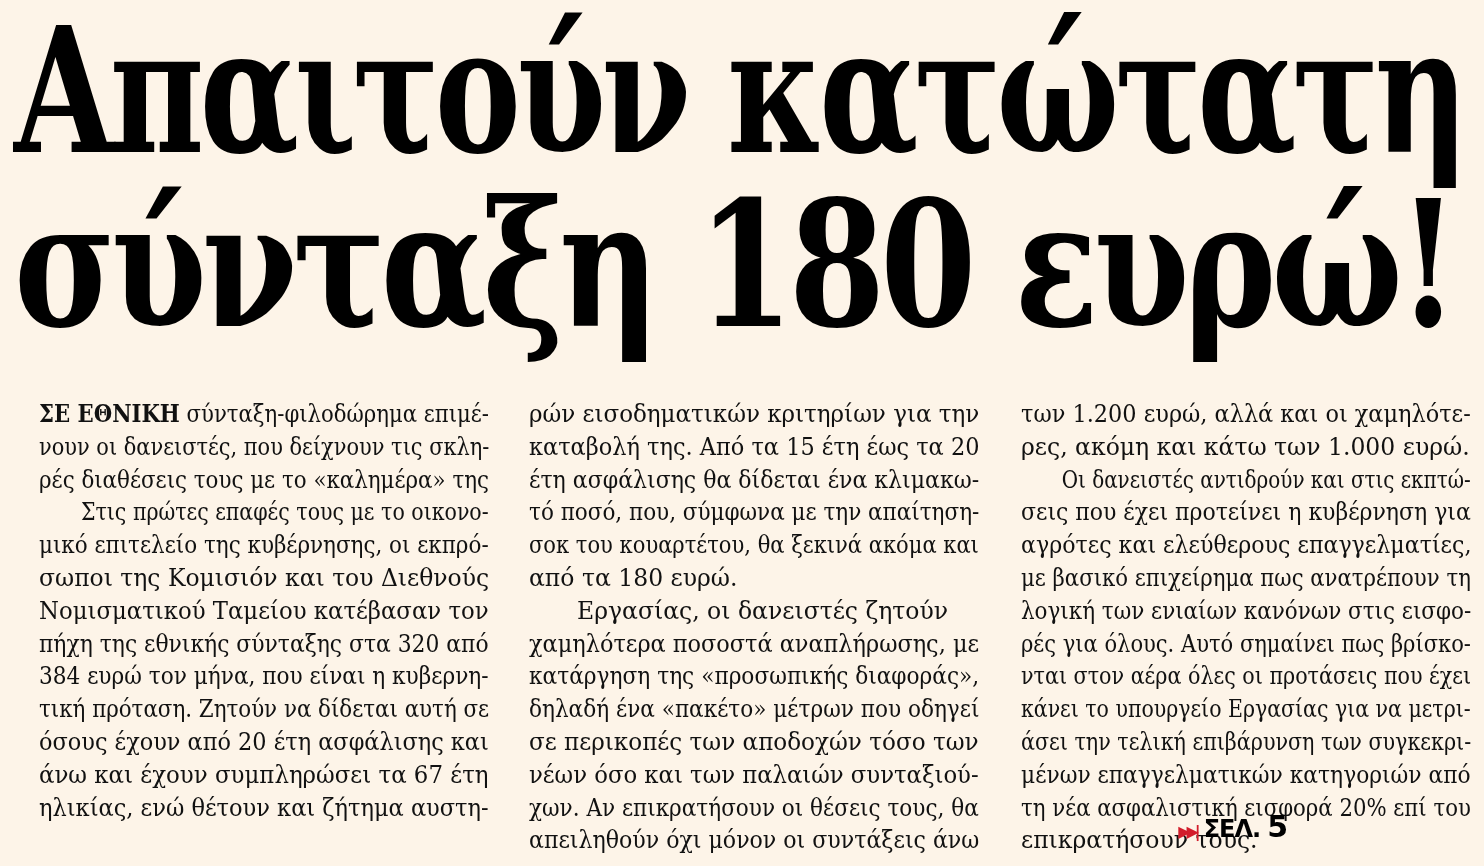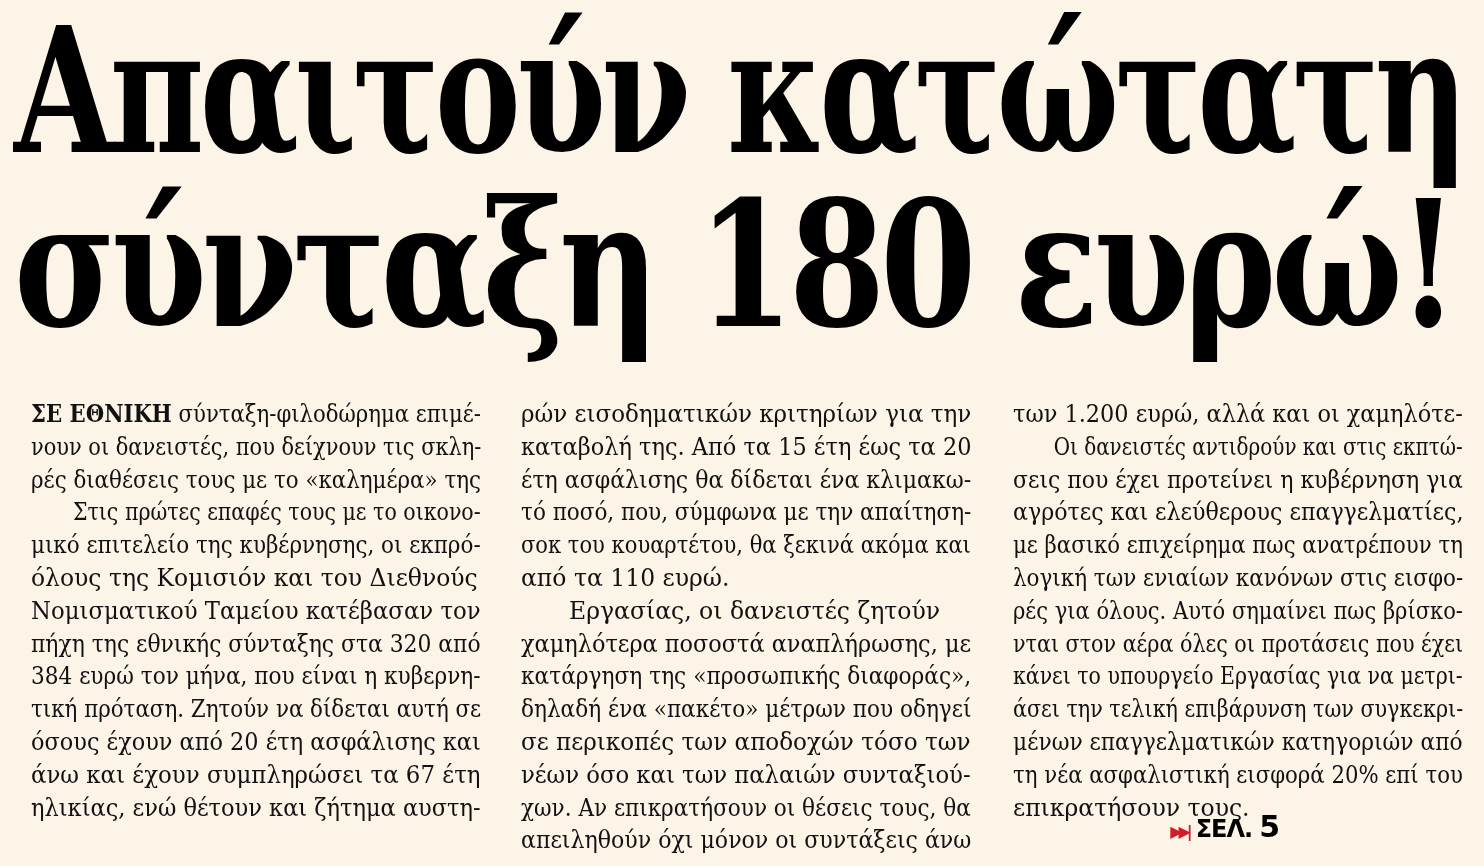--- a/index.html
+++ b/index.html
@@ -36,21 +36,21 @@
       top: 4px;
       transform: scaleX(0.885) scaleY(1.02);
     }
     .headline-line.l2 {
       top: 178px;
       transform: scaleX(0.93) scaleY(1.02);
     }
     .body {
       position: absolute;
       top: 398px;
-      left: 8px;
+      left: 16px;
       width: 1312px;
       height: 468px;
       font-family: "DejaVu Serif", serif;
       font-size: 23.5px;
       line-height: 32.8px;
       color: #111;
     }
     .col {
       position: absolute;
       top: 0;
@@ -101,47 +101,48 @@
   <div class="headline-line l2" style="transform: scaleX(0.812183) scaleY(1.02);">σύνταξη 180 ευρώ!</div>
 </div>
 
 <div class="body">
   <div class="col c1" id="col0">
       <span class="line" style="transform: scaleX(0.901804);"><span class="lead">ΣΕ ΕΘΝΙΚΗ</span><span> σύνταξη-φιλοδώρημα επιμέ-</span></span>
       <span class="line" style="transform: scaleX(0.889328);"><span>νουν οι δανειστές, που δείχνουν τις σκλη-</span></span>
       <span class="line" style="transform: scaleX(0.909091);"><span>ρές διαθέσεις τους με το «καλημέρα» της</span></span>
       <span class="line indent" style="transform: scaleX(0.873786);"><span>Στις πρώτες επαφές τους με το οικονο-</span></span>
       <span class="line" style="transform: scaleX(0.912779);"><span>μικό επιτελείο της κυβέρνησης, οι εκπρό-</span></span>
-      <span class="line" style="transform: scaleX(0.997783);"><span>όλους της Κομισιόν και του Διεθνούς</span></span>
+      <span class="line" style="transform: scaleX(0.997783);"><span>σωποι της Κομισιόν και του Διεθνούς</span></span>
       <span class="line" style="transform: scaleX(0.969828);"><span>Νομισματικού Ταμείου κατέβασαν τον</span></span>
       <span class="line" style="transform: scaleX(0.929752);"><span>πήχη της εθνικής σύνταξης στα 320 από</span></span>
       <span class="line" style="transform: scaleX(0.920245);"><span>384 ευρώ τον μήνα, που είναι η κυβερνη-</span></span>
       <span class="line" style="transform: scaleX(0.909091);"><span>τική πρόταση. Ζητούν να δίδεται αυτή σε</span></span>
       <span class="line" style="transform: scaleX(0.95339);"><span>όσους έχουν από 20 έτη ασφάλισης και</span></span>
       <span class="line" style="transform: scaleX(0.974026);"><span>άνω και έχουν συμπληρώσει τα 67 έτη</span></span>
       <span class="line" style="transform: scaleX(0.957447);"><span>ηλικίας, ενώ θέτουν και ζήτημα αυστη-</span></span>
     </div>
   <div class="col c2" id="col1">
       <span class="line" style="transform: scaleX(0.978261);"><span>ρών εισοδηματικών κριτηρίων για την</span></span>
       <span class="line" style="transform: scaleX(0.955414);"><span>καταβολή της. Από τα 15 έτη έως τα 20</span></span>
       <span class="line" style="transform: scaleX(0.9375);"><span>έτη ασφάλισης θα δίδεται ένα κλιμακω-</span></span>
       <span class="line" style="transform: scaleX(0.914634);"><span>τό ποσό, που, σύμφωνα με την απαίτηση-</span></span>
       <span class="line" style="transform: scaleX(0.894632);"><span>σοκ του κουαρτέτου, θα ξεκινά ακόμα και</span></span>
-      <span class="line" style="transform: scaleX(1);"><span>από τα 110 ευρώ.</span></span>
+      <span class="line" style="transform: scaleX(1);"><span>από τα 180 ευρώ.</span></span>
       <span class="line indent" style="transform: scaleX(1);"><span>Εργασίας, οι δανειστές ζητούν</span></span>
       <span class="line" style="transform: scaleX(0.95339);"><span>χαμηλότερα ποσοστά αναπλήρωσης, με</span></span>
       <span class="line" style="transform: scaleX(0.922131);"><span>κατάργηση της «προσωπικής διαφοράς»,</span></span>
       <span class="line" style="transform: scaleX(0.918367);"><span>δηλαδή ένα «πακέτο» μέτρων που οδηγεί</span></span>
       <span class="line" style="transform: scaleX(0.982533);"><span>σε περικοπές των αποδοχών τόσο των</span></span>
       <span class="line" style="transform: scaleX(0.967742);"><span>νέων όσο και των παλαιών συνταξιού-</span></span>
       <span class="line" style="transform: scaleX(0.916497);"><span>χων. Αν επικρατήσουν οι θέσεις τους, θα</span></span>
       <span class="line" style="transform: scaleX(0.939457);"><span>απειληθούν όχι μόνον οι συντάξεις άνω</span></span>
     </div>
   <div class="col c3" id="col2">
       <span class="line" style="transform: scaleX(0.95339);"><span>των 1.200 ευρώ, αλλά και οι χαμηλότε-</span></span>
+      <span class="line" style="transform: scaleX(1);"><span>ρες, ακόμη και κάτω των 1.000 ευρώ.</span></span>
       <span class="line indent" style="transform: scaleX(0.847458);"><span>Οι δανειστές αντιδρούν και στις εκπτώ-</span></span>
       <span class="line" style="transform: scaleX(0.935551);"><span>σεις που έχει προτείνει η κυβέρνηση για</span></span>
       <span class="line" style="transform: scaleX(0.941423);"><span>αγρότες και ελεύθερους επαγγελματίες,</span></span>
       <span class="line" style="transform: scaleX(0.903614);"><span>με βασικό επιχείρημα πως ανατρέπουν τη</span></span>
       <span class="line" style="transform: scaleX(0.912779);"><span>λογική των ενιαίων κανόνων στις εισφο-</span></span>
       <span class="line" style="transform: scaleX(0.894632);"><span>ρές για όλους. Αυτό σημαίνει πως βρίσκο-</span></span>
       <span class="line" style="transform: scaleX(0.878906);"><span>νται στον αέρα όλες οι προτάσεις που έχει</span></span>
       <span class="line" style="transform: scaleX(0.872093);"><span>κάνει το υπουργείο Εργασίας για να μετρι-</span></span>
       <span class="line" style="transform: scaleX(0.878906);"><span>άσει την τελική επιβάρυνση των συγκεκρι-</span></span>
       <span class="line" style="transform: scaleX(0.925926);"><span>μένων επαγγελματικών κατηγοριών από</span></span>

